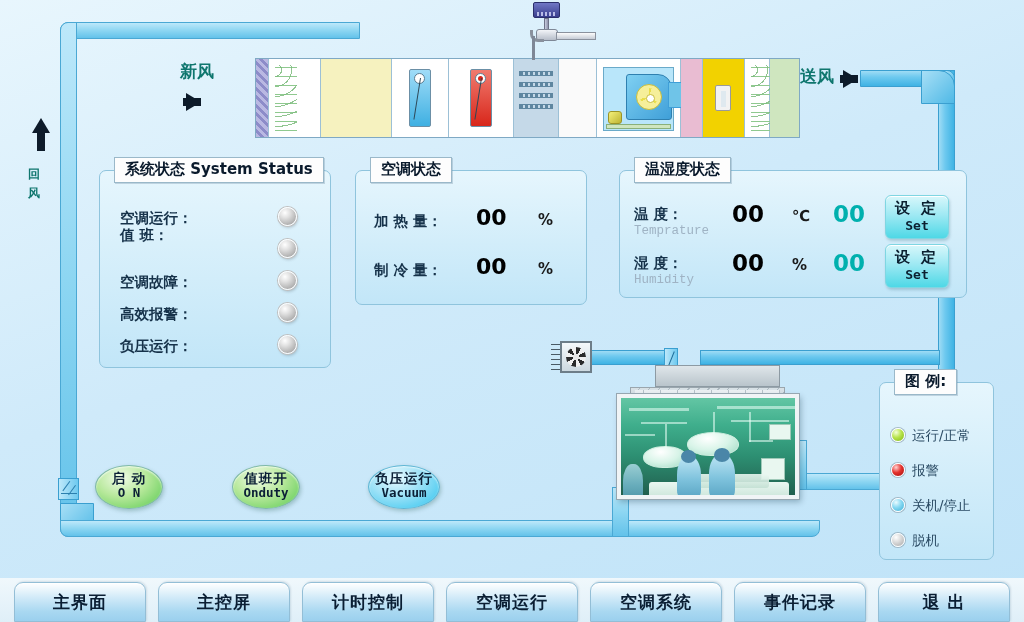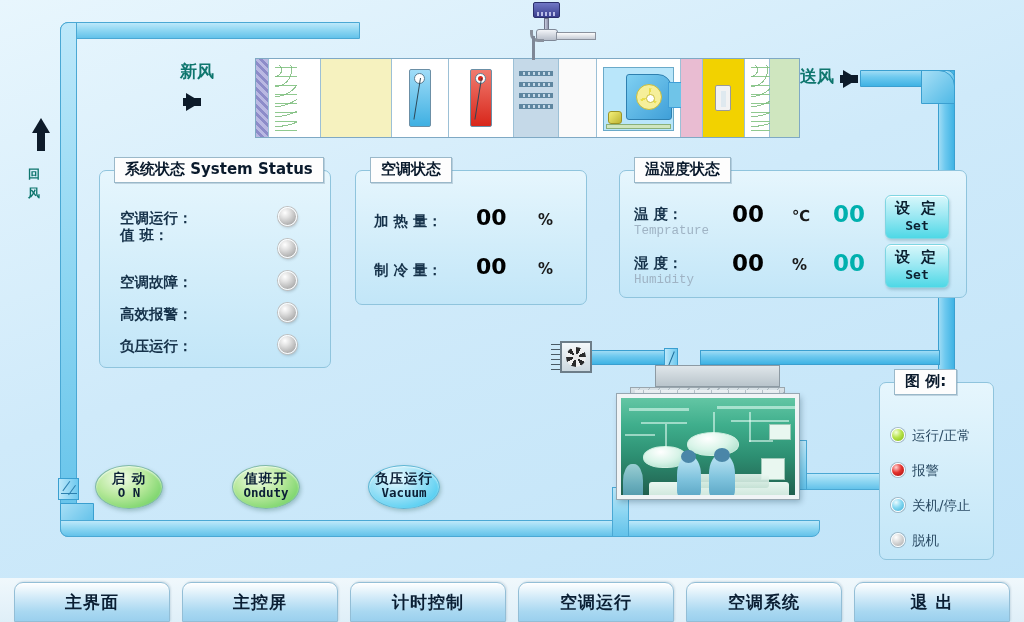--- a/index.html
+++ b/index.html
@@ -425,14 +425,15 @@
     <div class="v-person" style="left:2px;  top:66px; width:20px; height:38px; opacity:.75;"></div>
   </div>
 </div>
 
 <div id="bottom-nav">
   <div class="nav-btn">主界面</div>
   <div class="nav-btn">主控屏</div>
   <div class="nav-btn">计时控制</div>
   <div class="nav-btn">空调运行</div>
   <div class="nav-btn">空调系统</div>
+  <div class="nav-btn">事件记录</div>
   <div class="nav-btn">退 出</div>
 </div>
 
 </body></html>

